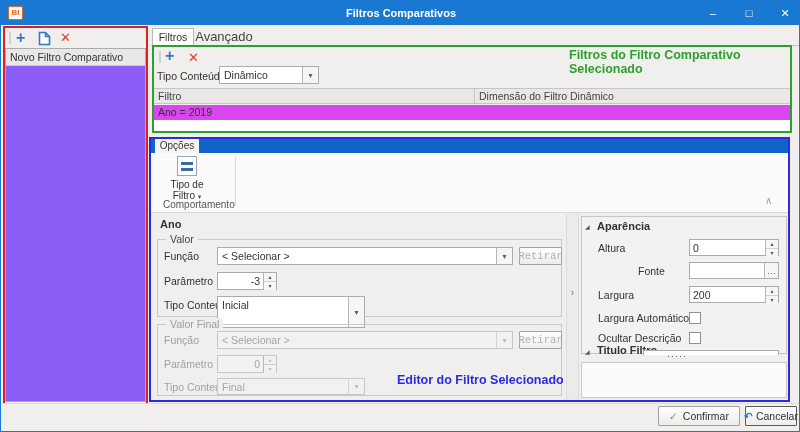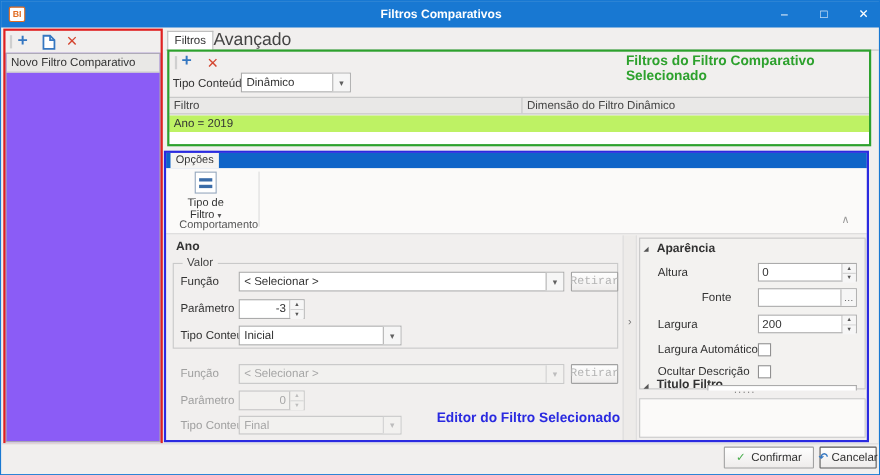--- a/index.html
+++ b/index.html
@@ -71,37 +71,37 @@
 
   <div class="abs" style="left:4px;top:47px;width:141px;height:354px;background:#8b5cf6;border:1px solid #ababab;">
     <div style="height:17px;background:#e9e8e6;border-bottom:1px solid #c9c9c9;font-size:10.5px;line-height:16px;padding-left:4px;white-space:nowrap;overflow:hidden;">Novo Filtro Comparativo</div>
   </div>
 
   <div class="abs ann-red"></div>
   <div class="abs ann-label" style="left:24px;top:407px;color:#e02020;">Lista de Filtros Comparativos</div>
 
   <div class="abs" style="left:150px;top:44px;width:648px;height:1px;background:#c2c2c2;"></div>
   <div class="abs" style="left:151px;top:27px;width:42px;height:18px;background:#fff;border:1px solid #b9b9b9;border-bottom:none;text-align:center;line-height:17px;font-size:10.5px;">Filtros</div>
-  <div class="abs" style="left:193px;top:27px;width:60px;height:18px;text-align:center;line-height:18px;font-size:16px;color:#444;">Avançado</div>
+  <div class="abs" style="left:193px;top:27px;width:60px;height:18px;text-align:center;line-height:18px;font-size:13px;color:#444;">Avançado</div>
 
   <div class="abs grip" style="left:158px;top:50px;height:12px;"></div>
   <div class="abs tool-plus" style="left:164px;top:47px;">+</div>
   <div class="abs tool-x" style="left:187px;top:50px;">✕</div>
 
   <div class="abs lbl" style="left:156px;top:69px;">Tipo Conteúdo</div>
   <div class="abs combo" style="left:218px;top:65px;width:100px;height:18px;">
     <span class="txt">Dinâmico</span>
     <span class="cbtn">▾</span>
   </div>
 
   <div class="abs" style="left:153px;top:87px;width:636px;height:16px;background:#e9e8e7;border-top:1px solid #c6c6c6;border-bottom:1px solid #c6c6c6;display:flex;">
     <span style="width:320px;padding:1px 4px;font-size:10.5px;color:#444;">Filtro</span>
     <span style="flex:1;padding:1px 4px;font-size:10.5px;color:#444;border-left:1px solid #c6c6c6;">Dimensão do Filtro Dinâmico</span>
   </div>
-  <div class="abs" style="left:153px;top:104px;width:636px;height:15px;background:#bef264;display:flex;">
+  <div class="abs" style="left:153px;top:104px;width:636px;height:15px;background:#d946ef;display:flex;">
     <span style="width:320px;padding:1px 4px;font-size:10.5px;">Ano = 2019</span>
     <span style="flex:1;padding:1px 4px;font-size:10.5px;"></span>
   </div>
   <div class="abs" style="left:153px;top:119px;width:636px;height:11px;background:#fff;"></div>
 
   <div class="abs ann-green"></div>
   <div class="abs ann-label" style="left:568px;top:47px;color:#2da12d;">Filtros do Filtro Comparativo Selecionado</div>
 
   <div class="abs" style="left:150px;top:138px;width:637px;height:14px;background:#0f64c8;"></div>
   <div class="abs" style="left:154px;top:138px;width:44px;height:14px;background:#f5f4f2;text-align:center;font-size:10px;line-height:14px;color:#333;">Opções</div>
@@ -140,25 +140,28 @@
   <div class="abs lbl" style="left:163px;top:274px;">Parâmetro</div>
   <div class="abs spin" style="left:216px;top:271px;width:60px;height:18px;">
     <span class="txt" style="text-align:right;">-3</span>
     <span class="arrows">
         <span>▴</span>
         <span>▾</span>
       </span>
   </div>
 
   <div class="abs lbl" style="left:163px;top:298px;">Tipo Conteúdo</div>
-  <div class="abs combo" style="left:216px;top:295px;width:148px;height:18px;">
+  <div class="abs combo" style="left:216px;top:295px;width:148px;height:32px;">
     <span class="txt">Inicial</span>
     <span class="cbtn">▾</span>
   </div>
 
+  <div class="abs fset" style="left:156px;top:323px;width:405px;height:72px;">
+    <span class="legend dis">Valor Final</span>
+  </div>
   <div class="abs lbl dis" style="left:163px;top:333px;">Função</div>
   <div class="abs combo dis" style="left:216px;top:330px;width:296px;height:18px;">
     <span class="txt">&lt; Selecionar &gt;</span>
     <span class="cbtn">▾</span>
   </div>
   <div class="abs btn3d dis" style="left:518px;top:330px;width:43px;height:18px;">Retirar</div>
 
   <div class="abs lbl dis" style="left:163px;top:357px;">Parâmetro</div>
   <div class="abs spin dis" style="left:216px;top:354px;width:60px;height:18px;">
     <span class="txt" style="text-align:right;">0</span>

